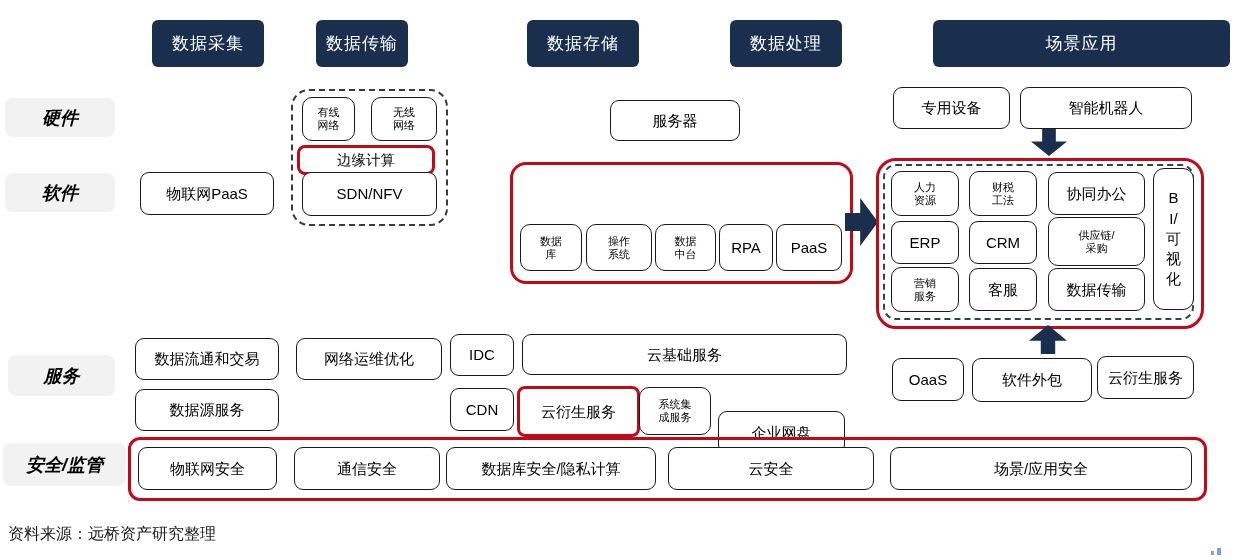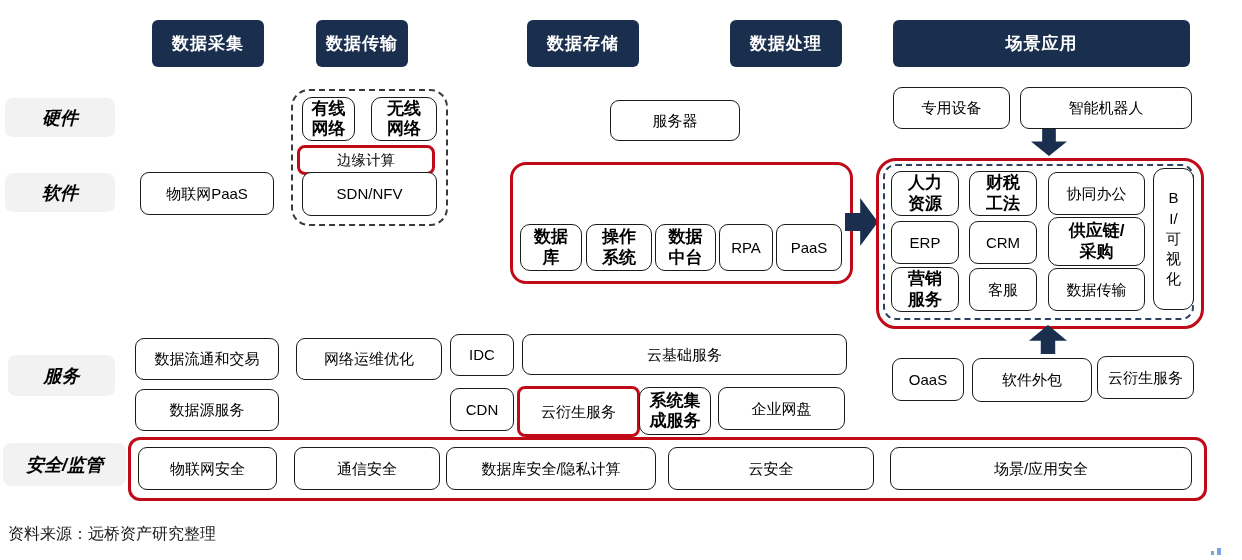--- a/index.html
+++ b/index.html
@@ -1,34 +1,34 @@
 <!DOCTYPE html>
 <html style="--navy: #1a2e4e; --red: #c00a18; --label-bg: #f2f2f2;"><head>
 <meta charset="utf-8">
 <style>
   html,body{margin:0;padding:0;background:#fff;}
   #canvas{
     position:relative;width:1242px;height:560px;background:#ffffff;overflow:hidden;
     font-family:"Liberation Sans","DejaVu Sans",sans-serif;color:#000;
   }
   .hdr{
-    position:absolute;background:var(--navy,#1a2e4e);color:#fff;font-weight:bold;
+    position:absolute;background:var(--navy,#1a2e4e);color:#fff;font-weight:normal;
     font-size:17px;border-radius:6px;display:flex;align-items:center;justify-content:center;
     letter-spacing:1px;
   }
   .rowlab{
     position:absolute;background:var(--label-bg,#f2f2f2);color:#000;font-weight:bold;
     font-size:18px;border-radius:8px;display:flex;align-items:center;justify-content:center;font-style:italic;
   }
   .bx{
     position:absolute;background:#fff;border:1.6px solid #1a1a1a;border-radius:9px;
     display:flex;align-items:center;justify-content:center;text-align:center;
     font-size:15px;line-height:1.18;white-space:pre-line;
   }
-  .bx.sm{font-size:17px;border-radius:10px;font-weight:bold;}
+  .bx.sm{font-size:11px;border-radius:10px;}
   .grp-dashed{
     position:absolute;border:2px dashed #3a3a3a;border-radius:18px;background:transparent;
   }
   .grp-red{
     position:absolute;border:3.5px solid var(--red,#c00a18);border-radius:16px;background:transparent;
   }
   .grp-dashed-navy{
     position:absolute;border:2px dashed #2c4060;border-radius:13px;background:transparent;
   }
   .redbox{
@@ -49,21 +49,21 @@
 </style>
 </head>
 <body>
 
 <div id="canvas">
 
   <div class="hdr" style="left:152px;top:20px;width:112px;height:47px">数据采集</div>
   <div class="hdr" style="left:316px;top:20px;width:92px;height:47px">数据传输</div>
   <div class="hdr" style="left:527px;top:20px;width:112px;height:47px">数据存储</div>
   <div class="hdr" style="left:730px;top:20px;width:112px;height:47px">数据处理</div>
-  <div class="hdr" style="left:893px;top:20px;width:297px;height:47px">场景应用</div>
+  <div class="hdr" style="left:933px;top:20px;width:297px;height:47px">场景应用</div>
 
   <div class="rowlab" style="left:5px;top:98px;width:110px;height:39px">硬件</div>
   <div class="rowlab" style="left:5px;top:173px;width:110px;height:39px">软件</div>
   <div class="rowlab" style="left:8px;top:355px;width:107px;height:41px">服务</div>
   <div class="rowlab" style="left:3px;top:443px;width:123px;height:43px">安全/监管</div>
 
   <div class="grp-dashed" style="left:291px;top:89px;width:153px;height:133px"></div>
   <div class="bx sm" style="left:302px;top:97px;width:51px;height:42px">有线
 网络</div>
   <div class="bx sm" style="left:371px;top:97px;width:64px;height:42px">无线
@@ -115,21 +115,21 @@
 
   <div class="bx" style="left:135px;top:338px;width:142px;height:40px">数据流通和交易</div>
   <div class="bx" style="left:296px;top:338px;width:144px;height:40px">网络运维优化</div>
   <div class="bx" style="left:450px;top:334px;width:62px;height:40px">IDC</div>
   <div class="bx" style="left:522px;top:334px;width:323px;height:39px">云基础服务</div>
   <div class="bx" style="left:135px;top:389px;width:142px;height:40px">数据源服务</div>
   <div class="bx" style="left:450px;top:388px;width:62px;height:41px">CDN</div>
   <div class="redbox" style="left:517px;top:386px;width:117px;height:45px;font-size:15px">云衍生服务</div>
   <div class="bx sm" style="left:639px;top:387px;width:70px;height:46px">系统集
 成服务</div>
-  <div class="bx" style="left:718px;top:387px;width:125px;height:41px">企业网盘</div>
+  <div class="bx" style="left:718px;top:411px;width:125px;height:41px">企业网盘</div>
   <div class="bx" style="left:892px;top:358px;width:70px;height:41px">OaaS</div>
   <div class="bx" style="left:972px;top:358px;width:118px;height:42px">软件外包</div>
   <div class="bx" style="left:1097px;top:356px;width:95px;height:41px">云衍生服务</div>
 
   <div class="grp-red" style="left:128px;top:437px;width:1073px;height:58px;border-radius:12px"></div>
   <div class="bx" style="left:138px;top:447px;width:137px;height:41px">物联网安全</div>
   <div class="bx" style="left:294px;top:447px;width:144px;height:41px">通信安全</div>
   <div class="bx" style="left:446px;top:447px;width:208px;height:41px">数据库安全/隐私计算</div>
   <div class="bx" style="left:668px;top:447px;width:204px;height:41px">云安全</div>
   <div class="bx" style="left:890px;top:447px;width:300px;height:41px">场景/应用安全</div>

